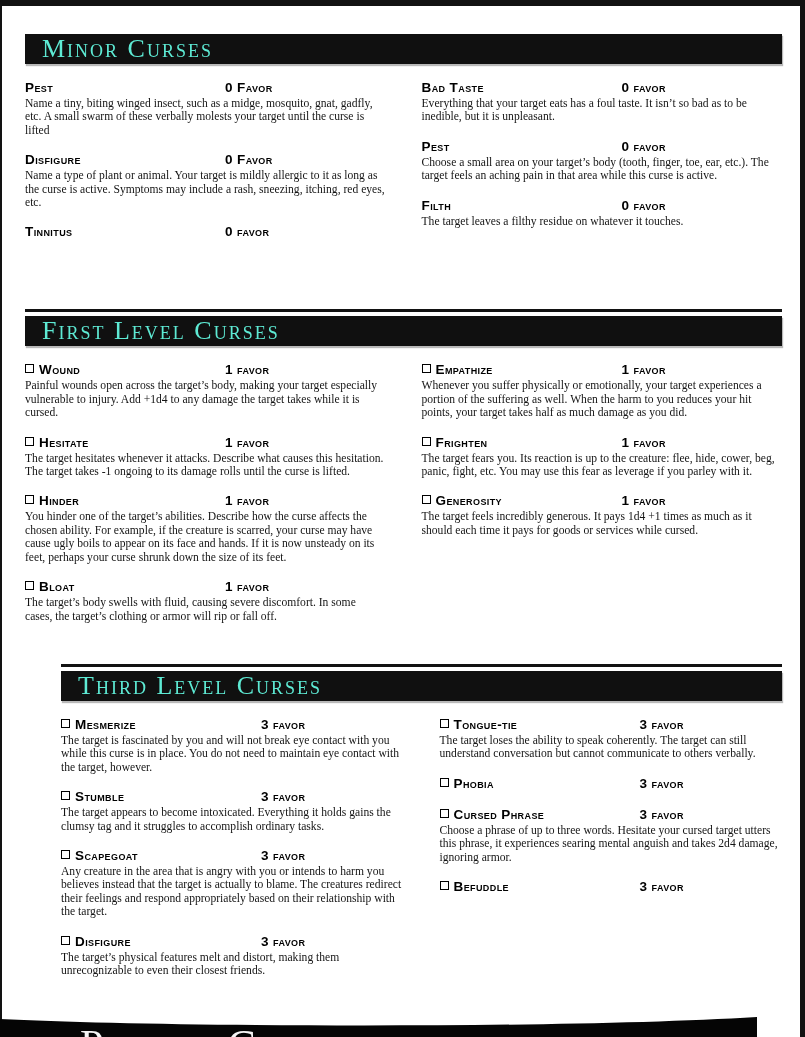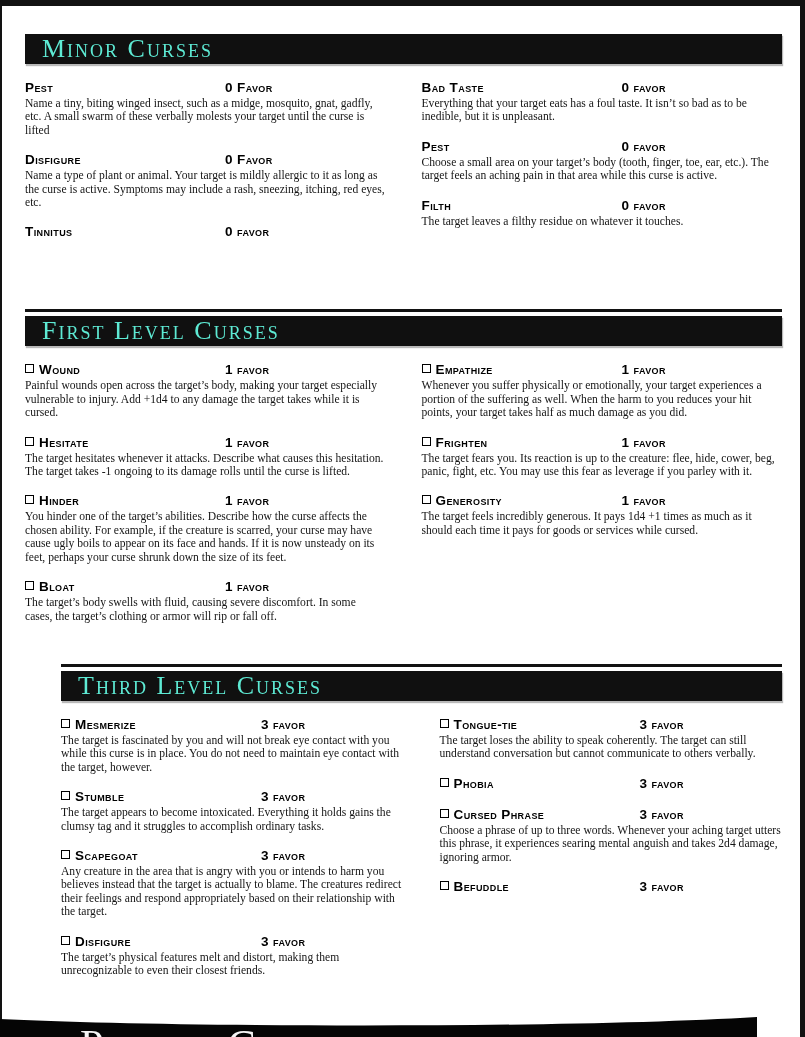--- a/index.html
+++ b/index.html
@@ -192,21 +192,21 @@
           <div class="col">
             <div class="entry">
               <div class="entry-head"><span class="cb"></span><span>Tongue-tie</span><span class="favor">3 favor</span></div>
               <p class="desc">The target loses the ability to speak coherently. The target can still understand conversation but cannot communicate to others verbally.</p>
             </div>
             <div class="entry">
               <div class="entry-head"><span class="cb"></span><span>Phobia</span><span class="favor">3 favor</span></div>
             </div>
             <div class="entry">
               <div class="entry-head"><span class="cb"></span><span>Cursed Phrase</span><span class="favor">3 favor</span></div>
-              <p class="desc">Choose a phrase of up to three words. Whenever your aching target utters this phrase, it experiences searing mental anguish and takes 2d4 damage, ignoring armor.</p>
+              <p class="desc">Choose a phrase of up to three words. Hesitate your cursed target utters this phrase, it experiences searing mental anguish and takes 2d4 damage, ignoring armor.</p>
             </div>
             <div class="entry">
               <div class="entry-head"><span class="cb"></span><span>Befuddle</span><span class="favor">3 favor</span></div>
             </div>
           </div>
         </div>
       </section>
     </div>
 
   <div class="footer">

